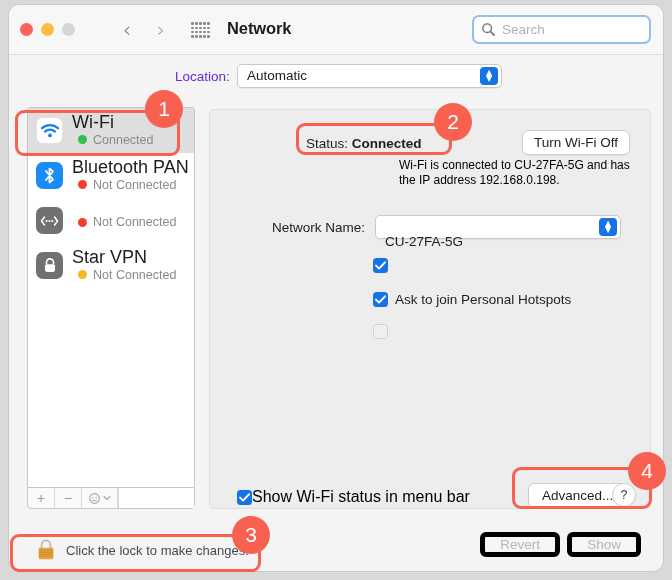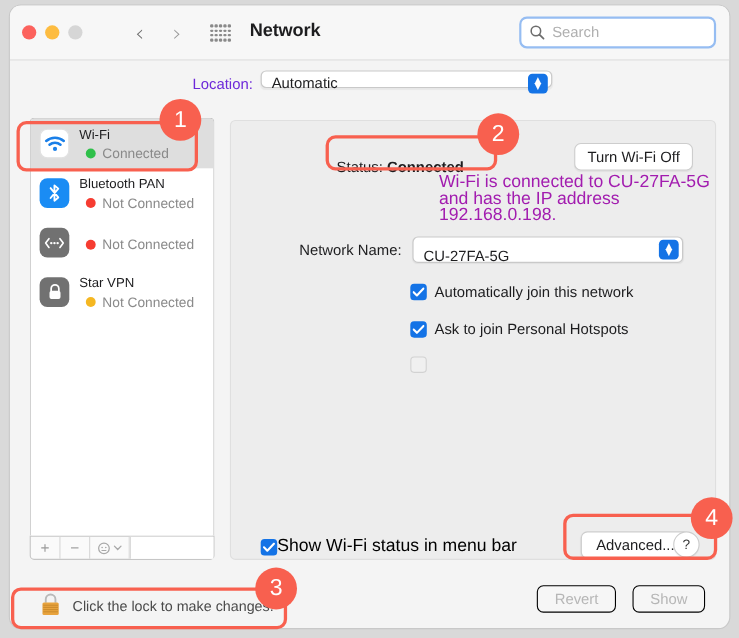--- a/index.html
+++ b/index.html
@@ -66,21 +66,21 @@
     display: flex; align-items: center;
   }
   .search-ico { margin-left: 7px; width: 15px; height: 15px; flex: none; }
   .search-ph { margin-left: 6px; font-size: 13.5px; color: #b0b0b0; }
 
   
   .loc-row { position: absolute; left: 0; top: 58px; width: 100%; height: 34px; }
   .loc-label { position: absolute; left: 166px; top: 6px; font-size: 13.5px; color: #6d28d9; }
   .loc-select {
     position: absolute; left: 228px; top: 1px;
-    width: 265px; height: 16px;
+    width: 265px; height: 24px;
     background: #fff; border: 1px solid #c9c9c9; border-radius: 5px;
     box-shadow: 0 1px 1px rgba(0,0,0,0.05);
   }
   .loc-select .val { position: absolute; left: 9px; top: 3px; font-size: 13.5px; color: #1d1d1f; }
   .stepper {
     position: absolute; right: 3px; top: 2px;
     width: 18px; height: 18px; border-radius: 4px;
     background: #1473e6;
     display: flex; flex-direction: column; align-items: center; justify-content: center;
     color: #fff; line-height: 6px;
@@ -107,21 +107,21 @@
   .svc-icon {
     width: 27px; height: 27px; border-radius: 7px; flex: none;
     display: flex; align-items: center; justify-content: center;
     overflow: hidden;
   }
   .svc-icon.wifi { background: #fff; border: 1px solid #e2e2e2; }
   .svc-icon.bt   { background: #1a8cf4; }
   .svc-icon.tb   { background: #717171; }
   .svc-icon.vpn  { background: #717171; }
   .svc-text { margin-left: 9px; }
-  .svc-name { font-size: 12px; color: #1d1d1f; line-height: 15px; }
+  .svc-name { font-size: 18px; color: #1d1d1f; line-height: 15px; }
   .svc-stat { display: flex; align-items: center; margin-top: 3px; }
   .dot { width: 9px; height: 9px; border-radius: 50%; flex: none; }
   .dot.green { background: #2fc04a; }
   .dot.red { background: #f63c31; }
   .dot.amber { background: #f5b722; }
   .svc-stat span { margin-left: 6px; font-size: 12.5px; color: #8a8a8a; }
 
   .sb-footer {
     position: absolute; left: 18px; top: 482px;
     width: 168px; height: 22px;
@@ -140,43 +140,43 @@
   .sb-field { flex: 1; height: 100%; background: #fff; border-left: 1px solid #d8d8d8; }
 
   
   .panel {
     position: absolute; left: 200px; top: 104px;
     width: 442px; height: 400px;
     background: #ededed;
     border: 1px solid #dfdfdf;
     border-radius: 5px;
   }
-  .status-line { position: absolute; left: 96px; top: 26px; font-size: 13.5px; color: #1d1d1f; margin-top: 8px; }
+  .status-line { position: absolute; left: 96px; top: 26px; font-size: 13.5px; color: #1d1d1f; }
   .status-line b { font-weight: bold; }
   .turn-btn {
     position: absolute; right: 20px; top: 20px;
     height: 25px; padding: 0 11px;
     background: #fff; border: 1px solid #cdcdcd; border-radius: 6px;
     display: flex; align-items: center;
     font-size: 13.5px; color: #1d1d1f;
     box-shadow: 0 1px 1px rgba(0,0,0,0.05);
   }
   .status-desc {
     position: absolute; left: 189px; top: 48px; width: 247px;
-    font-size: 16px; color: #a21caf; line-height: 15px;
+    font-size: 12px; color: #000000; line-height: 15px;
   }
 
   .nn-label { position: absolute; left: 62px; top: 110px; font-size: 13.5px; color: #1d1d1f; }
   .nn-select {
     position: absolute; left: 165px; top: 105px;
     width: 246px; height: 24px;
     background: #fff; border: 1px solid #c9c9c9; border-radius: 5px;
     box-shadow: 0 1px 1px rgba(0,0,0,0.05);
   }
-  .nn-select .val { position: absolute; left: 9px; top: 9px; font-size: 13.5px; color: #1d1d1f; }
+  .nn-select .val { position: absolute; left: 9px; top: 18px; font-size: 13.5px; color: #1d1d1f; }
 
   .cbrow { position: absolute; left: 163px; display: flex; align-items: center; }
   .cb {
     width: 15px; height: 15px; border-radius: 3.5px; flex: none;
     display: flex; align-items: center; justify-content: center;
   }
   .cb.on { background: #1473e6; }
   .cb.off { background: #f0f0f0; border: 1px solid #d2d2d2; }
   .cbrow label { margin-left: 7px; font-size: 13.5px; color: #1d1d1f; }
   .cbrow.disabled label { color: #b3b3b3; }
@@ -202,21 +202,21 @@
     font-size: 12.5px; color: #3a3a3a;
     box-shadow: 0 1px 1px rgba(0,0,0,0.05);
   }
 
   
   .lock-row { position: absolute; left: 26px; top: 533px; display: flex; align-items: center; }
   .lock-text { margin-left: 9px; font-size: 13px; color: #4a4a4a; }
   .btm-btn {
     position: absolute; top: 527px;
     height: 25px; padding: 0 15px;
-    background: #f6f6f6; border: 1px solid #000000; border-radius: 6px;
+    background: #f6f6f6; border: 5px solid #000000; border-radius: 6px;
     display: flex; align-items: center;
     font-size: 13.5px; color: #b6b6b6;
   }
   .btn-revert { right: 103px; }
   .btn-apply { right: 22px; }
 
   
   .anno {
     position: absolute;
     border: 3.5px solid #f8604f;
@@ -392,21 +392,20 @@
           <span>▼</span>
         </div>
     </div>
 
     <div class="cbrow" style="top:148px;">
       <span class="cb on">
         <svg width="11" height="9" viewBox="0 0 11 9">
           <path d="M1 4.6L4 7.6 10 1.3" fill="none" stroke="#fff" stroke-width="1.9" stroke-linecap="round" stroke-linejoin="round"></path>
         </svg>
       </span>
-      <label>Automatically join this network</label>
     </div>
 
     <div class="cbrow" style="top:182px;">
       <span class="cb on">
         <svg width="11" height="9" viewBox="0 0 11 9">
           <path d="M1 4.6L4 7.6 10 1.3" fill="none" stroke="#fff" stroke-width="1.9" stroke-linecap="round" stroke-linejoin="round"></path>
         </svg>
       </span>
       <label>Ask to join Personal Hotspots</label>
     </div>

